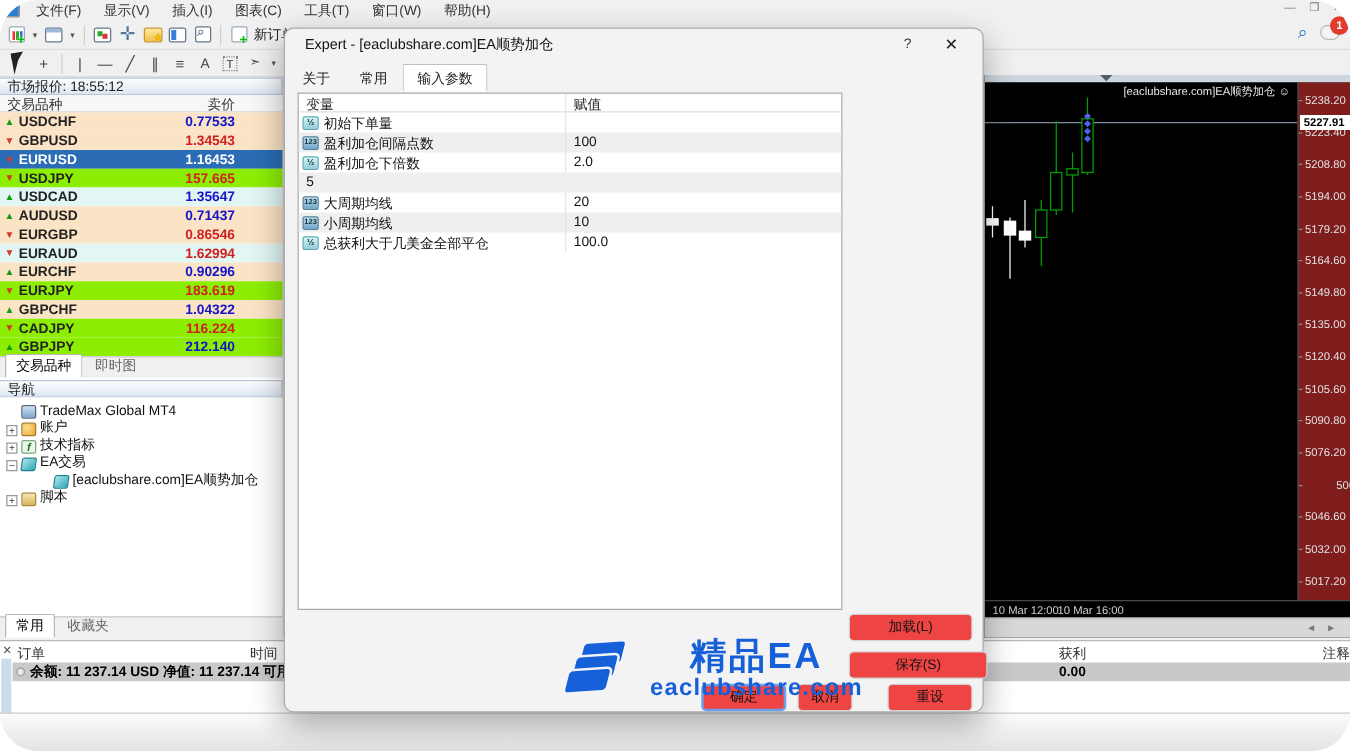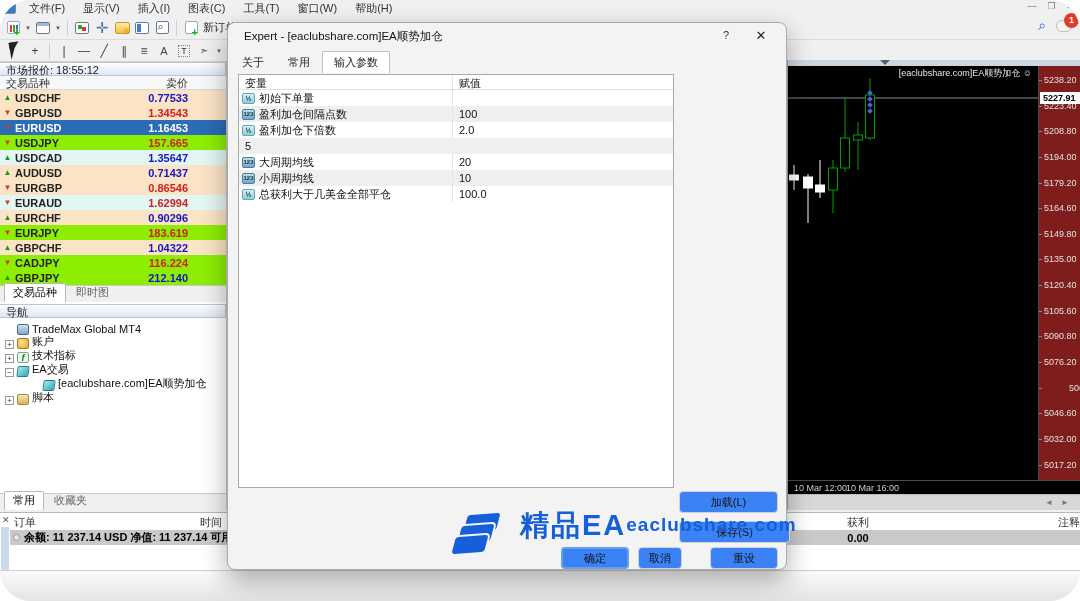--- a/index.html
+++ b/index.html
@@ -108,32 +108,32 @@
   .pt-head { display:flex; height:15px; border-bottom:1px solid #e0e0e0; color:#222; }
   .pt-head .h1 { flex:0 0 214px; padding:1px 0 0 6px; border-right:1px solid #e4e4e4; }
   .pt-head .h2 { flex:1; padding:1px 0 0 6px; }
   .pt-row { display:flex; height:16px; align-items:center; }
   .pt-row.alt { background:#efefef; }
   .pt-row .pname { flex:0 0 214px; display:flex; align-items:center; gap:4px; padding-left:3px; border-right:1px solid #e4e4e4; height:100%; color:#111; }
   .pt-row .pval { flex:1; padding-left:6px; color:#111; }
   .typeico { width:13px; height:11px; border-radius:2px; font-size:6px; font-weight:bold; color:#134; display:flex; align-items:center; justify-content:center; flex:0 0 13px; }
   .typeico.double { background:linear-gradient(#d8f2f2,#8fd0d8); border:1px solid #5aa8b8; font-size:7px; }
   .typeico.int { background:linear-gradient(#bfe0ea,#6fa8c8); border:1px solid #4a7f9f; }
-  .btn { position:absolute; height:22px; background:#3b82f6; border:1px solid #d2d2d2; border-radius:4px; text-align:center; line-height:20px; color:#111; cursor:default; }
+  .btn { position:absolute; height:22px; background:#ef4444; border:1px solid #d2d2d2; border-radius:4px; text-align:center; line-height:20px; color:#111; cursor:default; }
   .btn-load { left:451px; top:468px; width:99px; }
   .btn-save { left:451px; top:498px; width:111px; }
   .btn-ok { left:333px; top:524px; width:68px; border:2px solid #6aa0e8; line-height:18px; }
   .btn-cancel { left:410px; top:524px; width:44px; }
   .btn-reset { left:482px; top:524px; width:68px; }
 
   
   .watermark { position:absolute; left:452px; top:510px; z-index:40; display:flex; align-items:flex-start; gap:10px; pointer-events:none; }
   .wm-logo { position:relative; width:58px; height:52px; }
   .wm-layer { position:absolute; width:36px; height:21px; background:#155fd8; border-radius:5px; transform:skewX(-18deg) rotate(-4deg); border:2px solid #f2f4f8; }
-  .wm-text { display:flex; flex-direction:row; align-items:center; }
+  .wm-text { display:flex; flex-direction:column; align-items:center; }
   .wm-title { color:#155fd8; font-size:29px; font-weight:800; letter-spacing:2px; line-height:30px; }
   .wm-site { color:#155fd8; font-size:19px; font-weight:800; letter-spacing:1px; }
 
   
   .top-right { position:absolute; right:8px; top:17px; display:flex; align-items:center; gap:10px; z-index:5; }
   .search-glass { color:#2a6fd0; font-size:14px; }
   .chat-bubble { position:relative; width:16px; height:12px; background:#f4f4f4; border:1px solid #bbb; border-radius:6px; }
   .badge { position:absolute; right:-8px; top:-8px; width:15px; height:15px; background:#e23b2e; color:#fff; border-radius:50%; font-size:9px; font-weight:bold; text-align:center; line-height:15px; }
 </style>
 </head>

